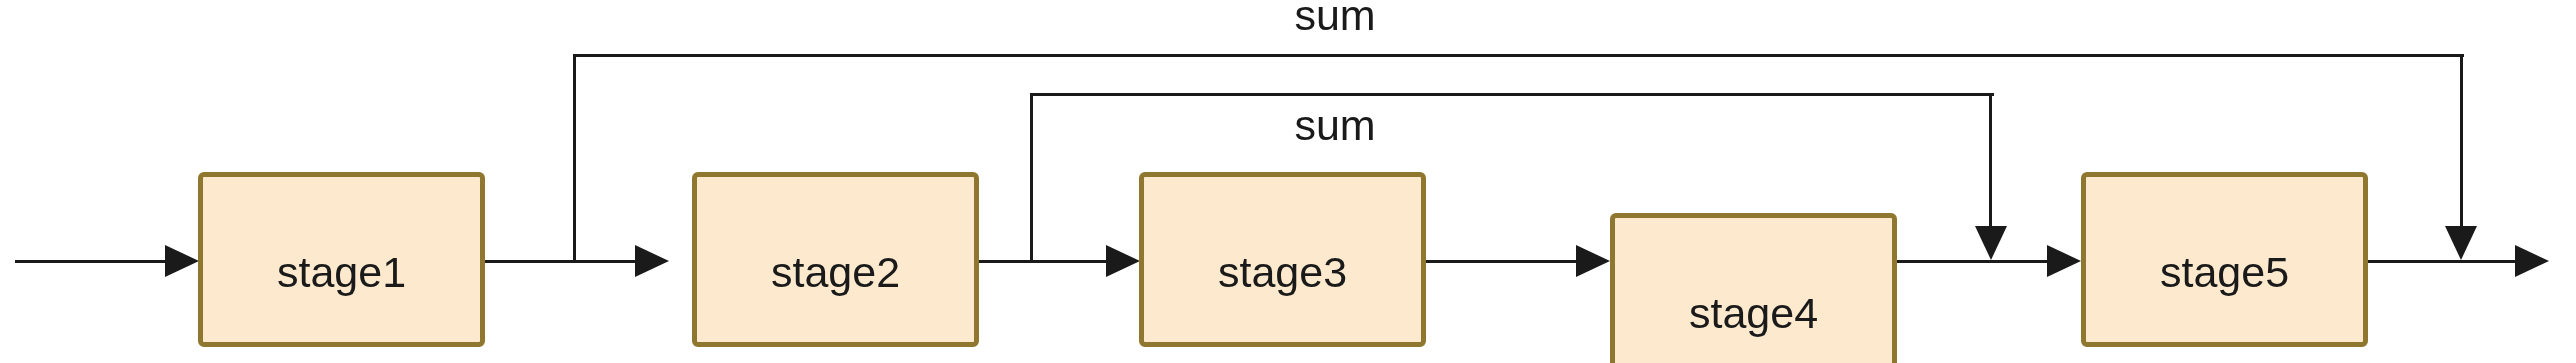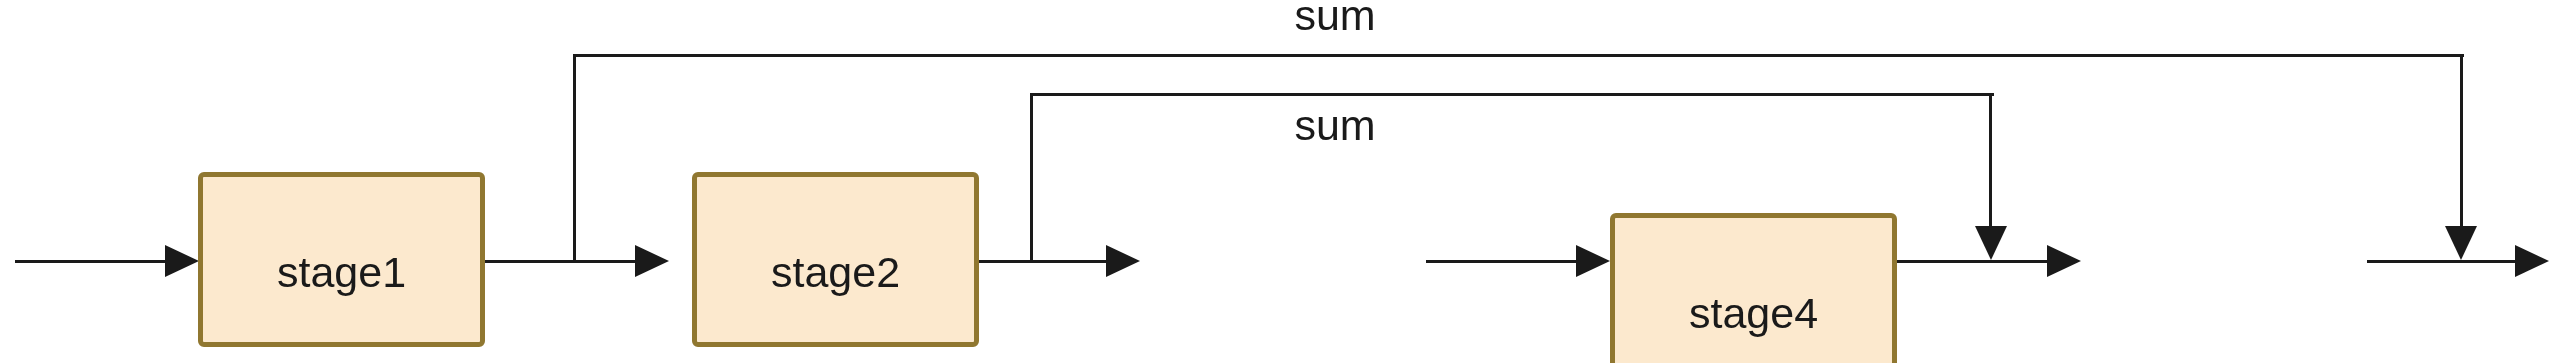--- a/index.html
+++ b/index.html
@@ -93,18 +93,24 @@
 
   <div class="hline" style="left:2367px;top:260px;width:149px;"></div>
   <div class="arrow-right" style="left:2515px;top:245px;"></div>
 
   <div class="stage-box" style="left:198px;">
     <span class="stage-label">stage1</span>
   </div>
   <div class="stage-box" style="left:669px;margin-left:23px;">
     <span class="stage-label">stage2</span>
   </div>
+  <div class="stage-box" style="left:1139px;">
+    <span class="stage-label">stage3</span>
+  </div>
   <div class="stage-box" style="left:1610px;margin-top:41px;">
     <span class="stage-label">stage4</span>
+  </div>
+  <div class="stage-box" style="left:2081px;">
+    <span class="stage-label">stage5</span>
   </div>
 
 </div>
 
 
 </body></html>

